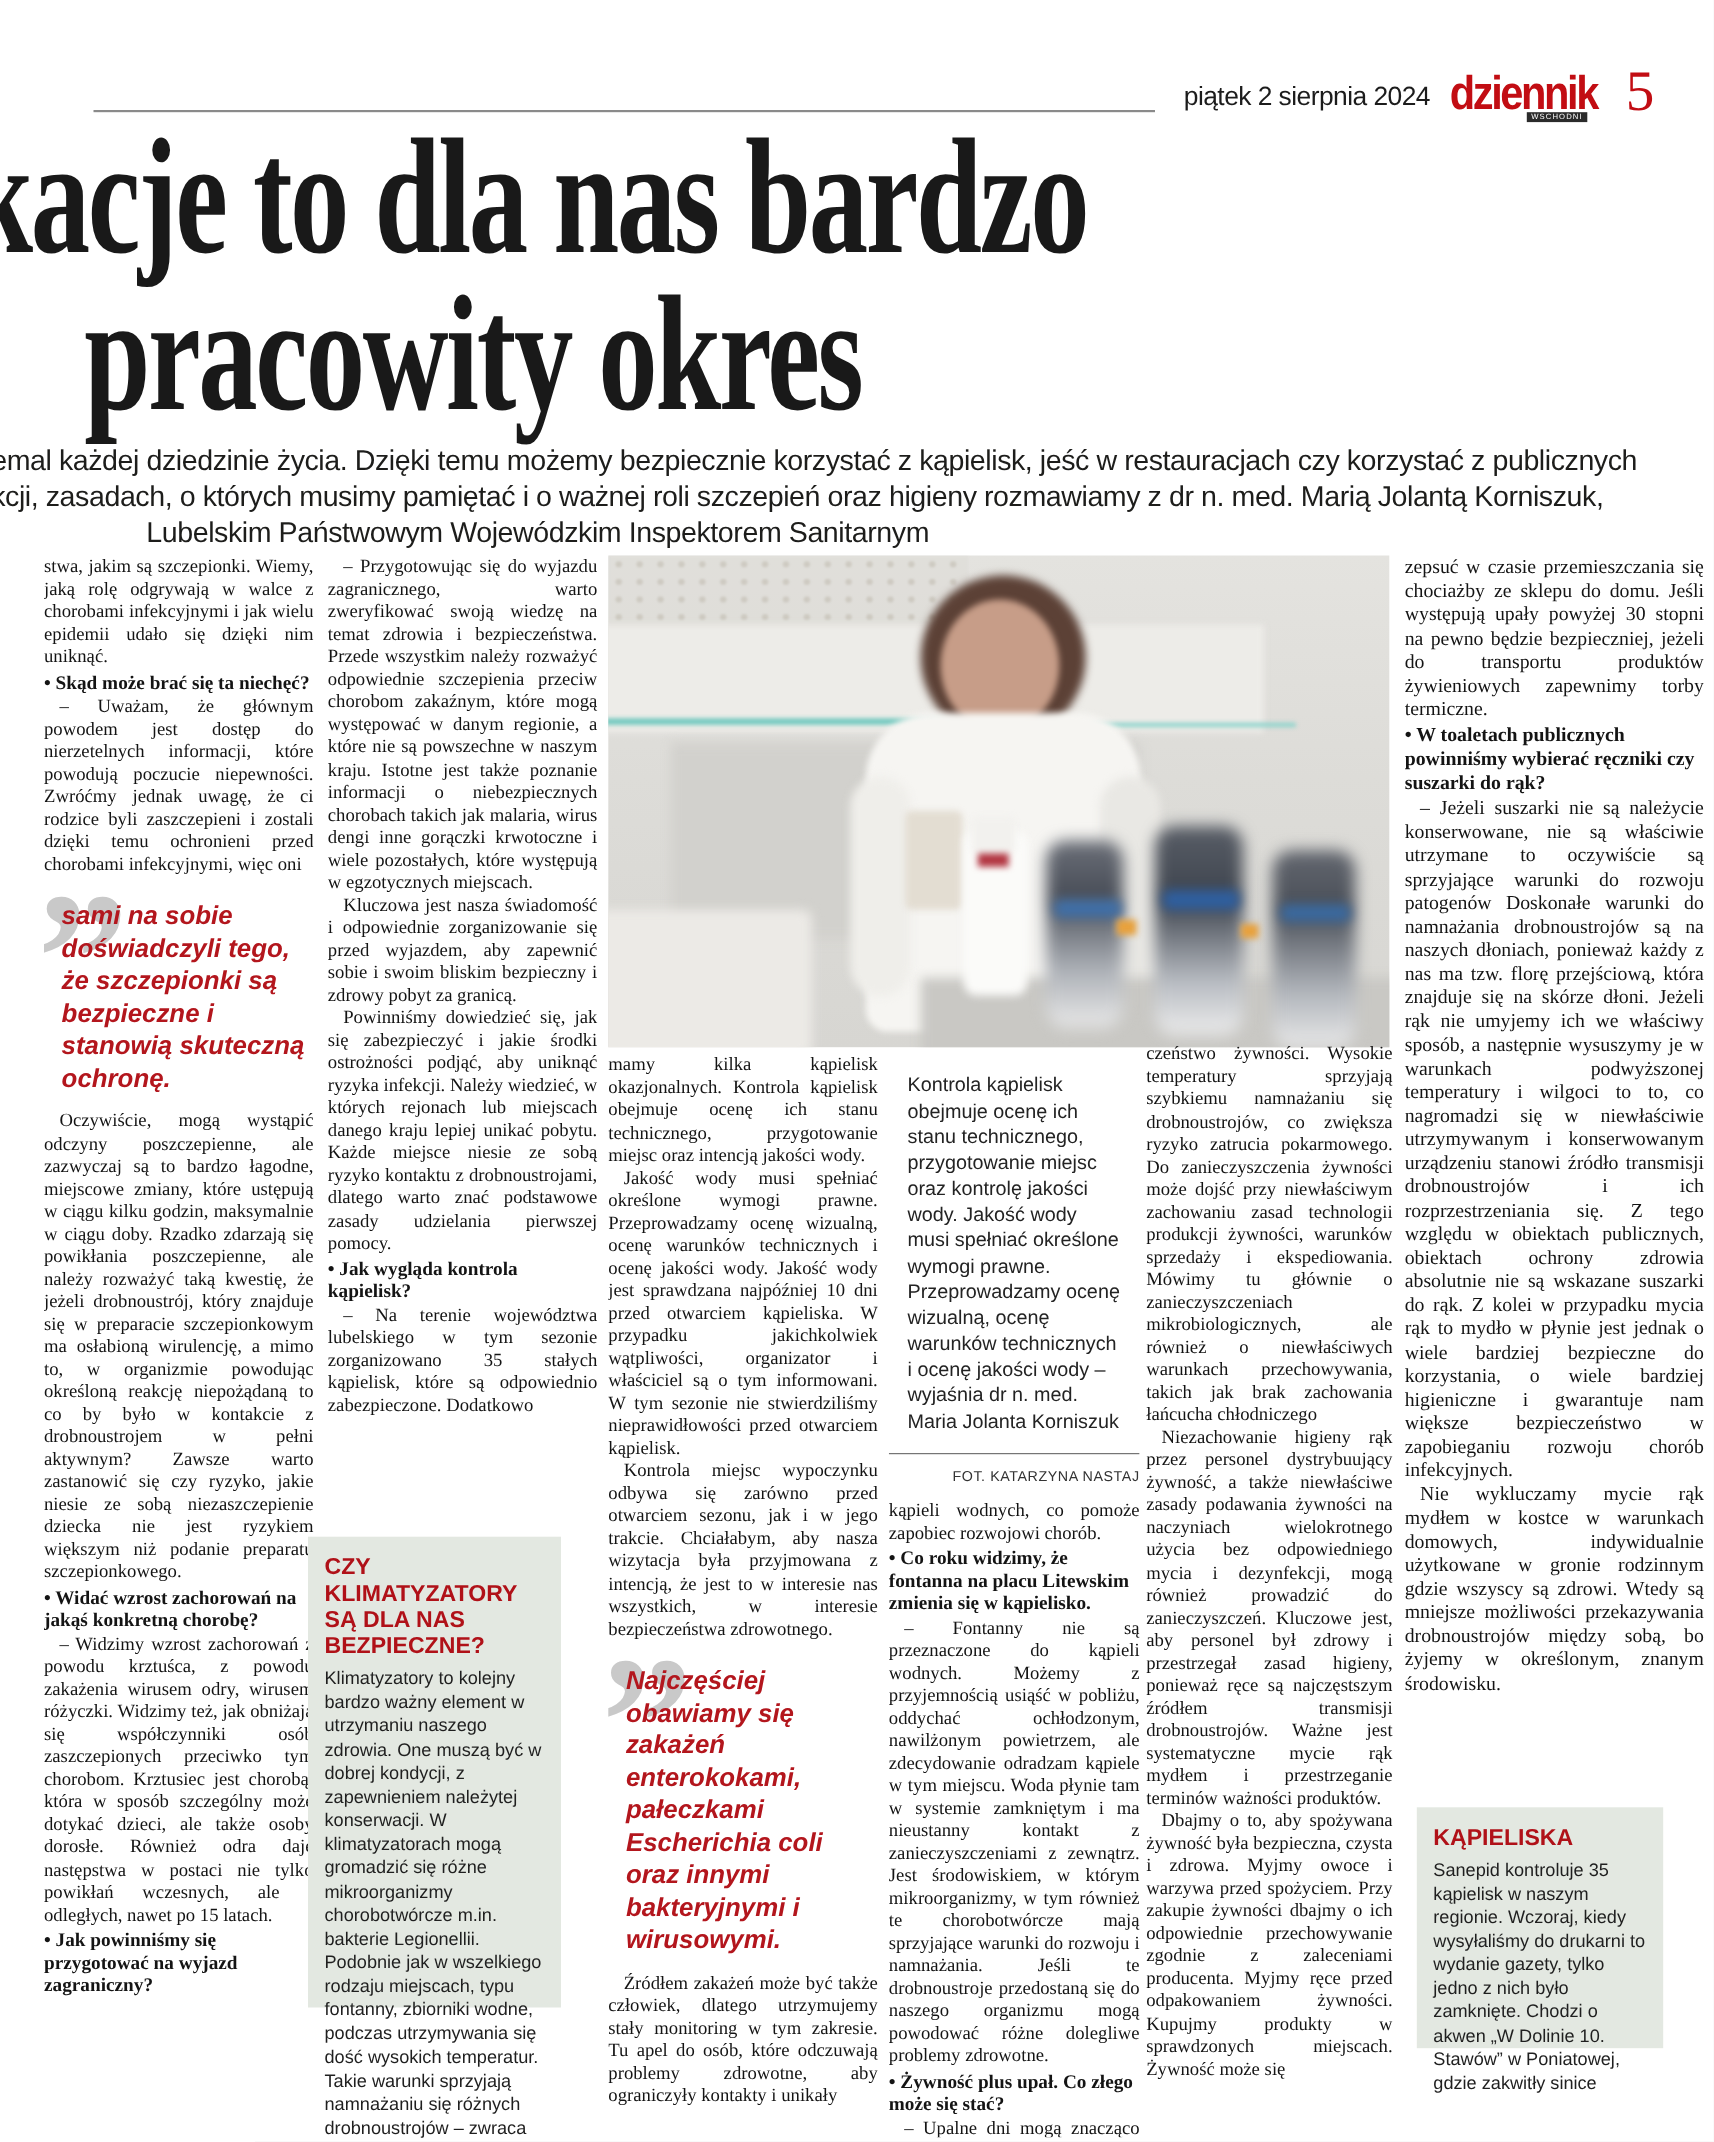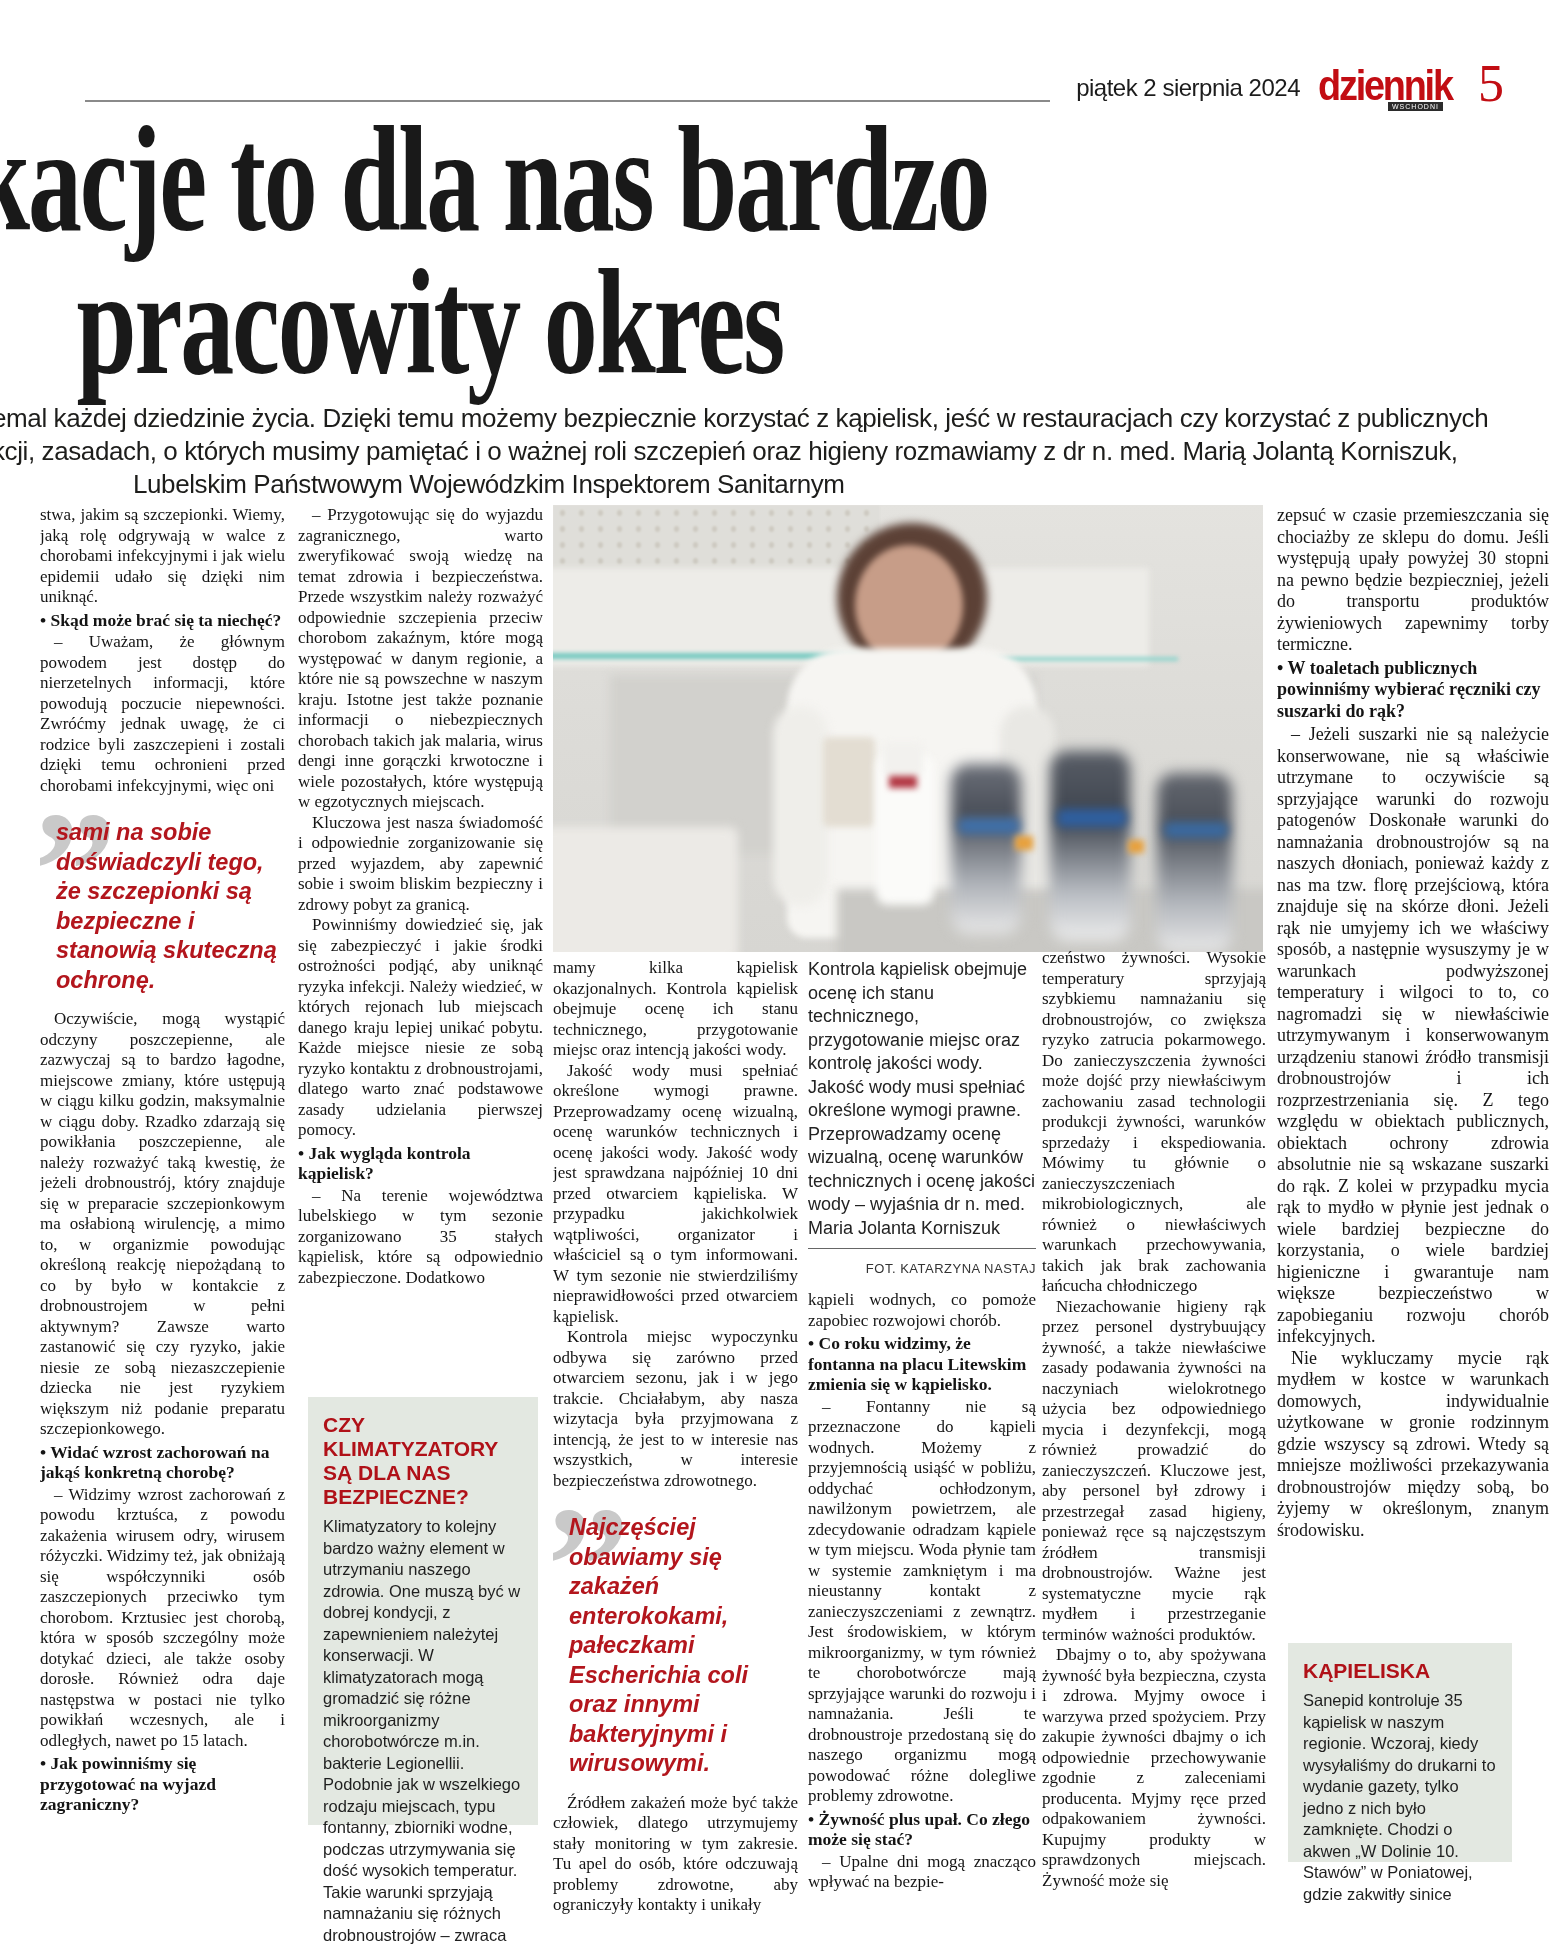--- a/index.html
+++ b/index.html
@@ -44,29 +44,29 @@
   .para.indent{text-indent:14px;}
   .question{margin:2px 0;font-size:17.5px;line-height:20.5px;font-weight:bold;text-align:left;}
 
   .quote{position:relative;margin:18px 0 12px;padding:4px 0 2px 16px;
       font-family:"Liberation Sans",sans-serif;font-style:italic;font-weight:600;
       font-size:23.5px;line-height:29.5px;color:#b3161d;text-align:left;}
   .qmark{position:absolute;left:-8px;top:-28px;z-index:0;color:#c9c9c9;font-style:normal;
       font-family:"Liberation Serif",serif;font-weight:bold;font-size:170px;line-height:1;}
   .quote .qtext{position:relative;z-index:1;display:block;}
 
-  .caption{margin:0;font-family:"Liberation Sans",sans-serif;font-size:18px;line-height:23.5px;
+  .caption{margin:17px;font-family:"Liberation Sans",sans-serif;font-size:18px;line-height:23.5px;
       color:#232323;text-align:left;}
   .credit{margin:8px 0 14px;padding-top:12px;border-top:1.5px solid #666;
       font-family:"Liberation Sans",sans-serif;font-size:13px;letter-spacing:0.5px;
       color:#333;text-align:right;}
 
   
   .infobox{position:absolute;background:#e3e8e1;padding:16px 15px;box-sizing:border-box;}
-  #box-klimatyzatory{left:308px;top:1397px;width:230px;height:428px;}
+  #box-klimatyzatory{left:280px;top:1397px;width:230px;height:428px;}
   #box-kapieliska{left:1288px;top:1643px;width:224px;height:219px;}
   .infobox h3{margin:0 0 7px;font-family:"Liberation Sans",sans-serif;font-weight:bold;
       font-size:21px;line-height:24px;color:#b01118;}
   .infobox p{margin:0;font-family:"Liberation Sans",sans-serif;font-size:16.5px;
       line-height:21.5px;color:#1f1f1f;}
 
   
   #photo{position:absolute;left:553px;top:505px;width:710px;height:447px;overflow:hidden;
       background:linear-gradient(180deg,#e4e3df 0%,#dddcd8 45%,#d7d6d2 100%);}
   #photo *{position:absolute;}

